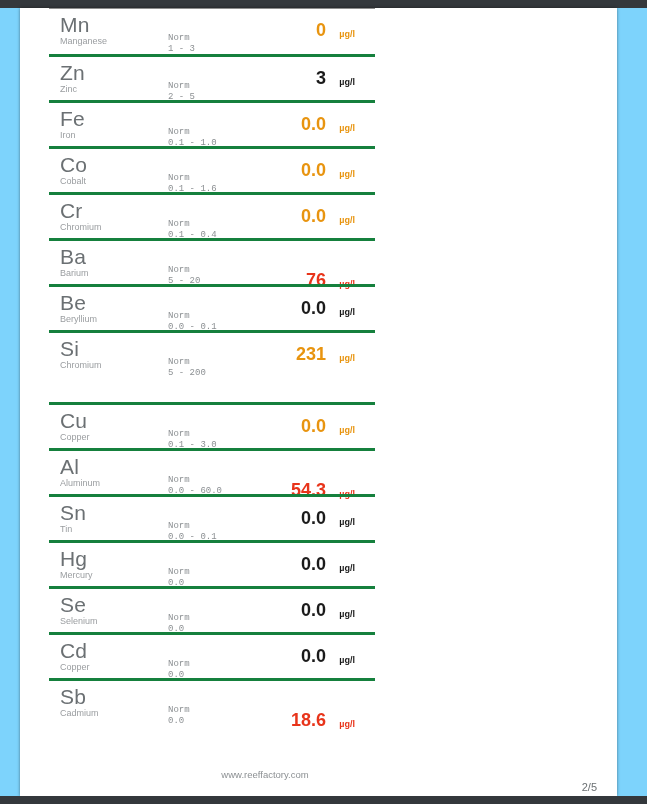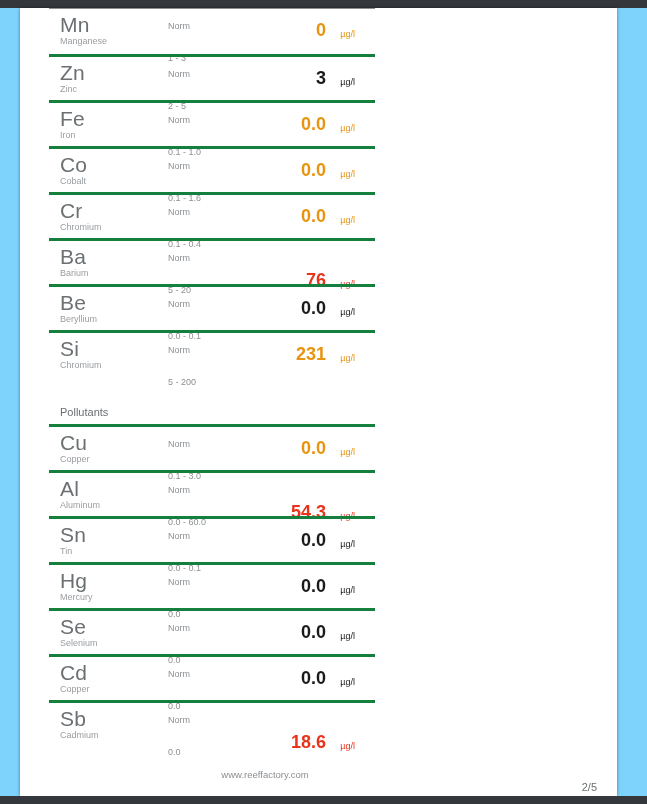--- a/index.html
+++ b/index.html
@@ -79,50 +79,50 @@
     position: absolute;
     left: 11px;
     top: 28px;
     font-size: 9px;
     line-height: 9px;
     color: #9a9da0;
   }
   .normwrap {
     position: absolute;
     left: 119px;
-    top: 12px;
+    top: 24px;
+    font-family: Liberation Mono, monospace;
   }
   .normlabel {
     font-size: 9px;
     line-height: 11px;
     color: #8c9093;
   }
   .normrange {
     font-size: 9px;
     line-height: 11px;
     color: #8c9093;
-    margin-top: 21px;
   }
   .val {
     position: absolute;
     right: 49px;
     top: 11px;
     font-size: 18px;
     line-height: 20px;
     font-weight: bold;
     text-align: right;
     white-space: nowrap;
   }
   .unit {
     position: absolute;
     right: 20px;
     top: 20px;
     font-size: 9px;
     line-height: 10px;
-    font-weight: normal;
+    font-weight: bold;
     white-space: nowrap;
     padding-left: 16px;
   }
 
   .v-normal { color: #1a1a1a; }
   .v-warn   { color: #e8940f; }
   .v-alert  { color: #e8341a; margin-top: 18px; }
 
   
   .section-gap { height: 26px; }
@@ -248,21 +248,20 @@
           <div class="sym">Si</div>
           <div class="nm">Chromium</div>
           <div class="normwrap">
             <div class="normlabel">Norm</div>
             <div class="normrange">5 - 200</div>
           </div>
           <div class="val v-warn">231</div>
           <div class="unit v-warn">µg/l</div>
         </div>
         <div class="section-gap"></div>
-        <div class="section-head"><span>Pollutants</span></div>
         <div class="row">
           <div class="sym">Cu</div>
           <div class="nm">Copper</div>
           <div class="normwrap">
             <div class="normlabel">Norm</div>
             <div class="normrange">0.1 - 3.0</div>
           </div>
           <div class="val v-warn">0.0</div>
           <div class="unit v-warn">µg/l</div>
         </div>

